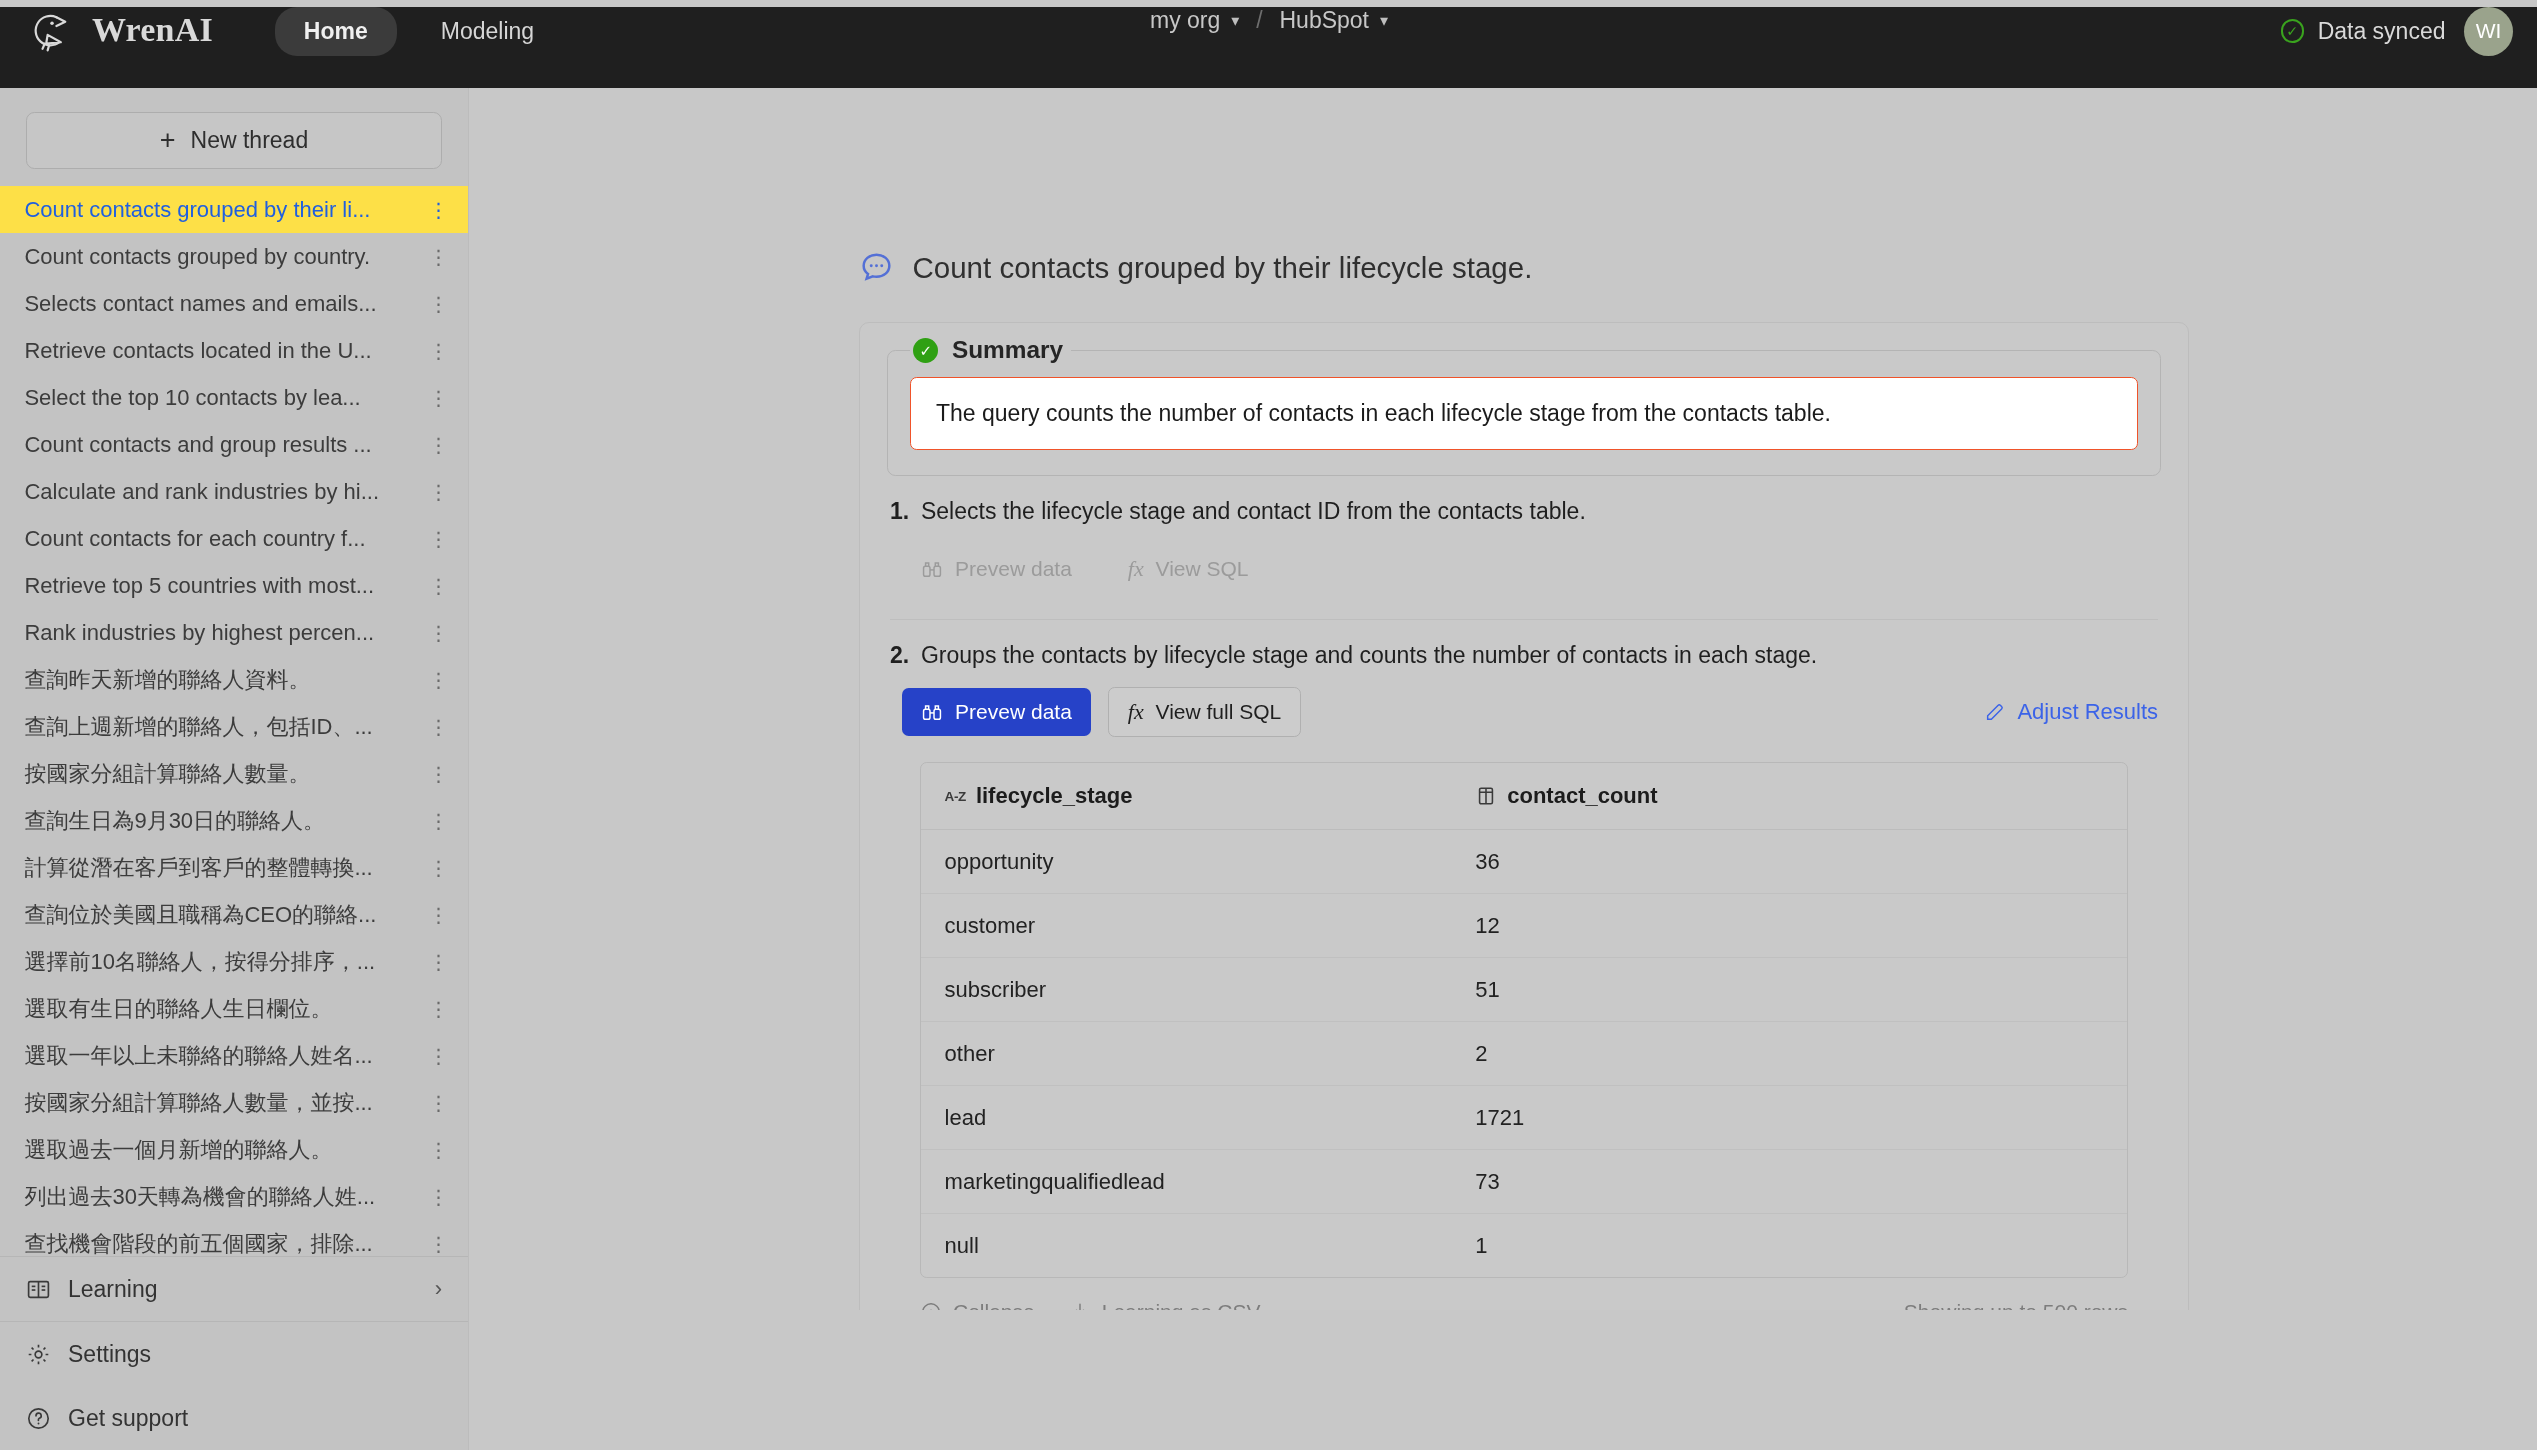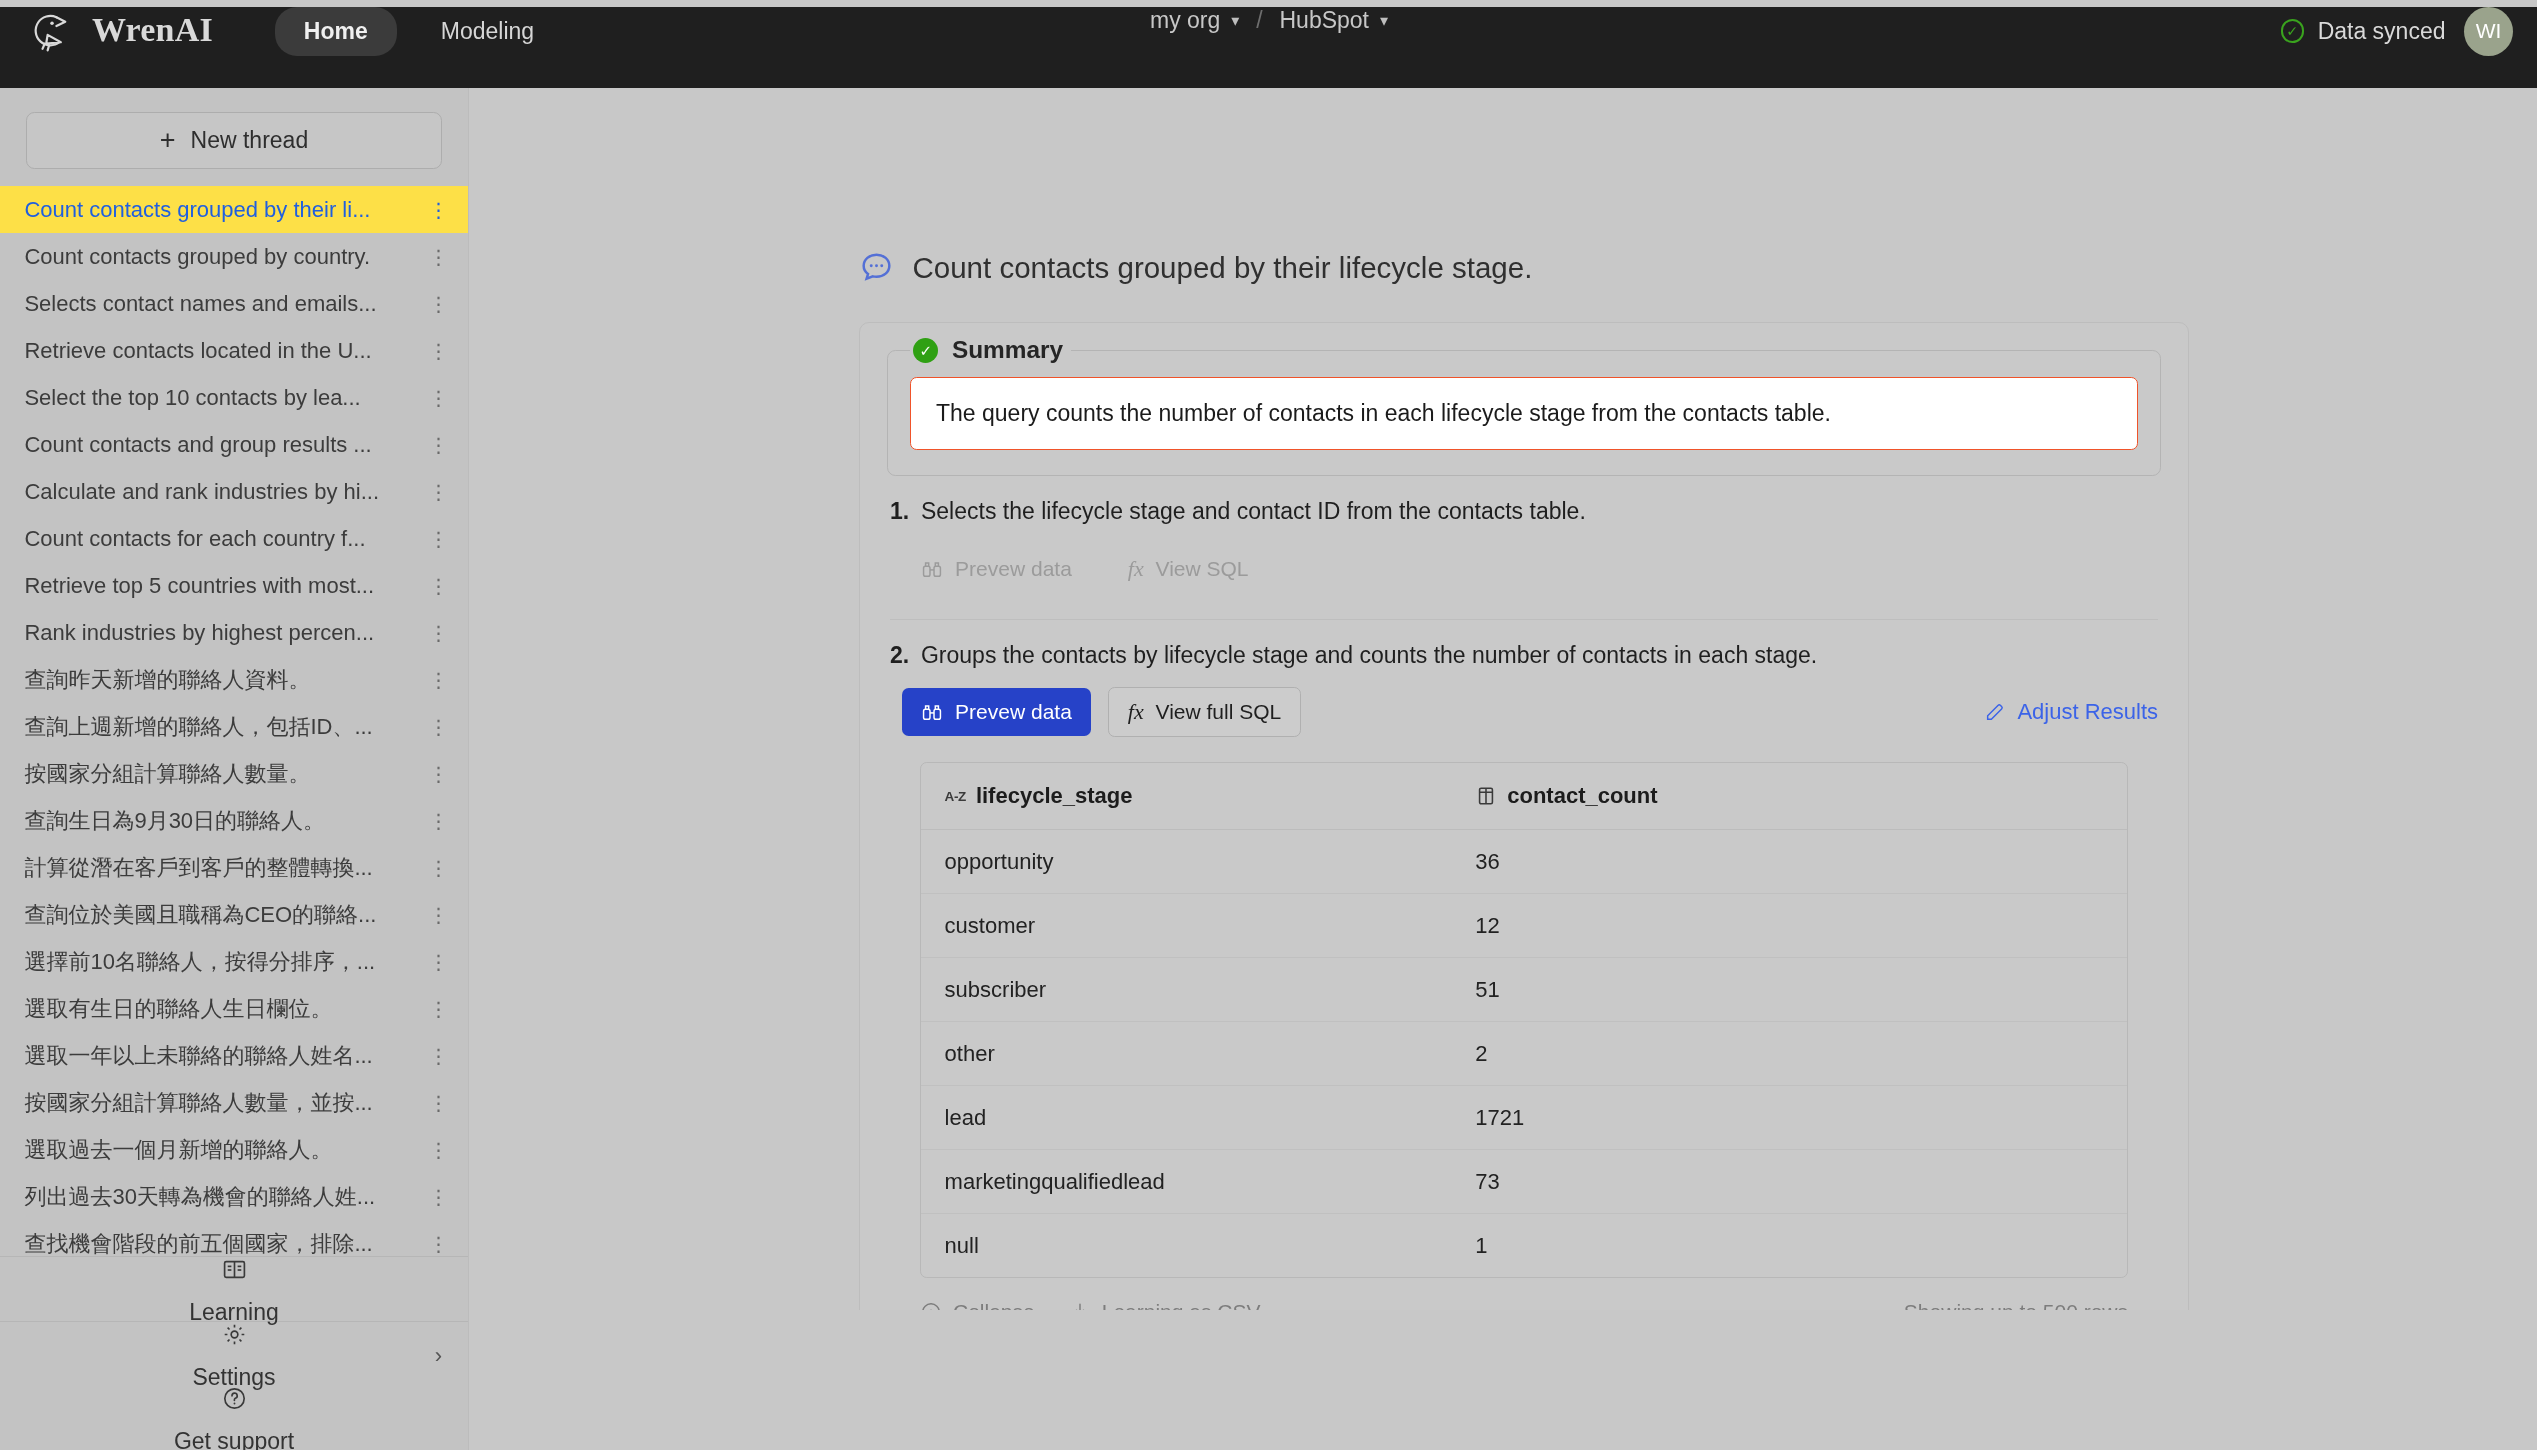--- a/index.html
+++ b/index.html
@@ -80,21 +80,21 @@
   }
   .thread-dots {
     width: 22px; text-align: center; font-size: 20px; color: #6a6a6a;
     line-height: .62; letter-spacing: 0; cursor: pointer; flex: none;
   }
   .thread.selected .thread-dots { color: #1f5fe0; }
 
   .sidebar-bottom { border-top: 0.8px solid #b6b6b6; }
   .sb-row {
     height: 64px; display: flex; align-items: center; gap: 17px;
-    padding: 0 26px; font-size: 23px; color: #333; cursor: pointer; flex-direction: column;
+    padding: 0 26px; font-size: 23px; color: #333; cursor: pointer;
   }
   .sb-row .chev { margin-left: auto; font-size: 22px; color: #555; }
   .sb-divider { height: 0.8px; background: #b6b6b6; margin: 0; }
   .sb-icon { width: 25px; height: 25px; flex: none; display: block; }
 
   
   .main {
     position: absolute; left: 469px; top: 88px; width: 2069px; height: 1222px;
     overflow: hidden;
   }

